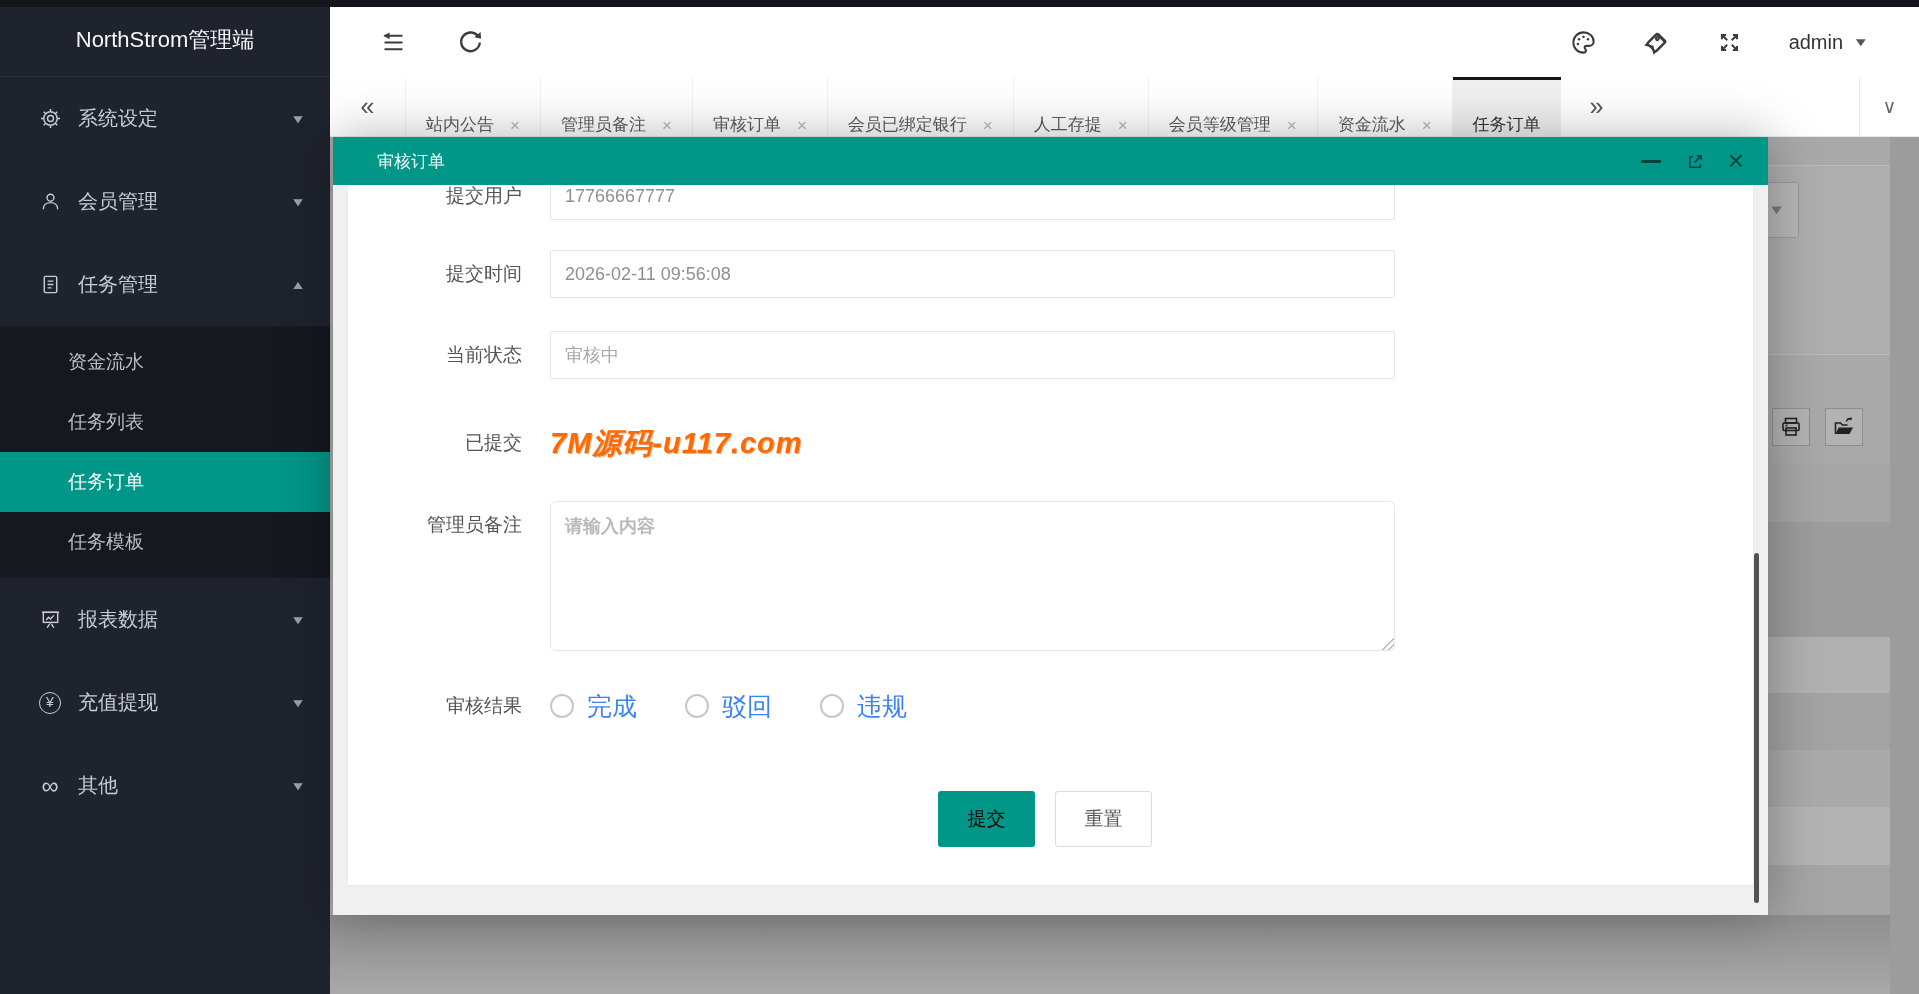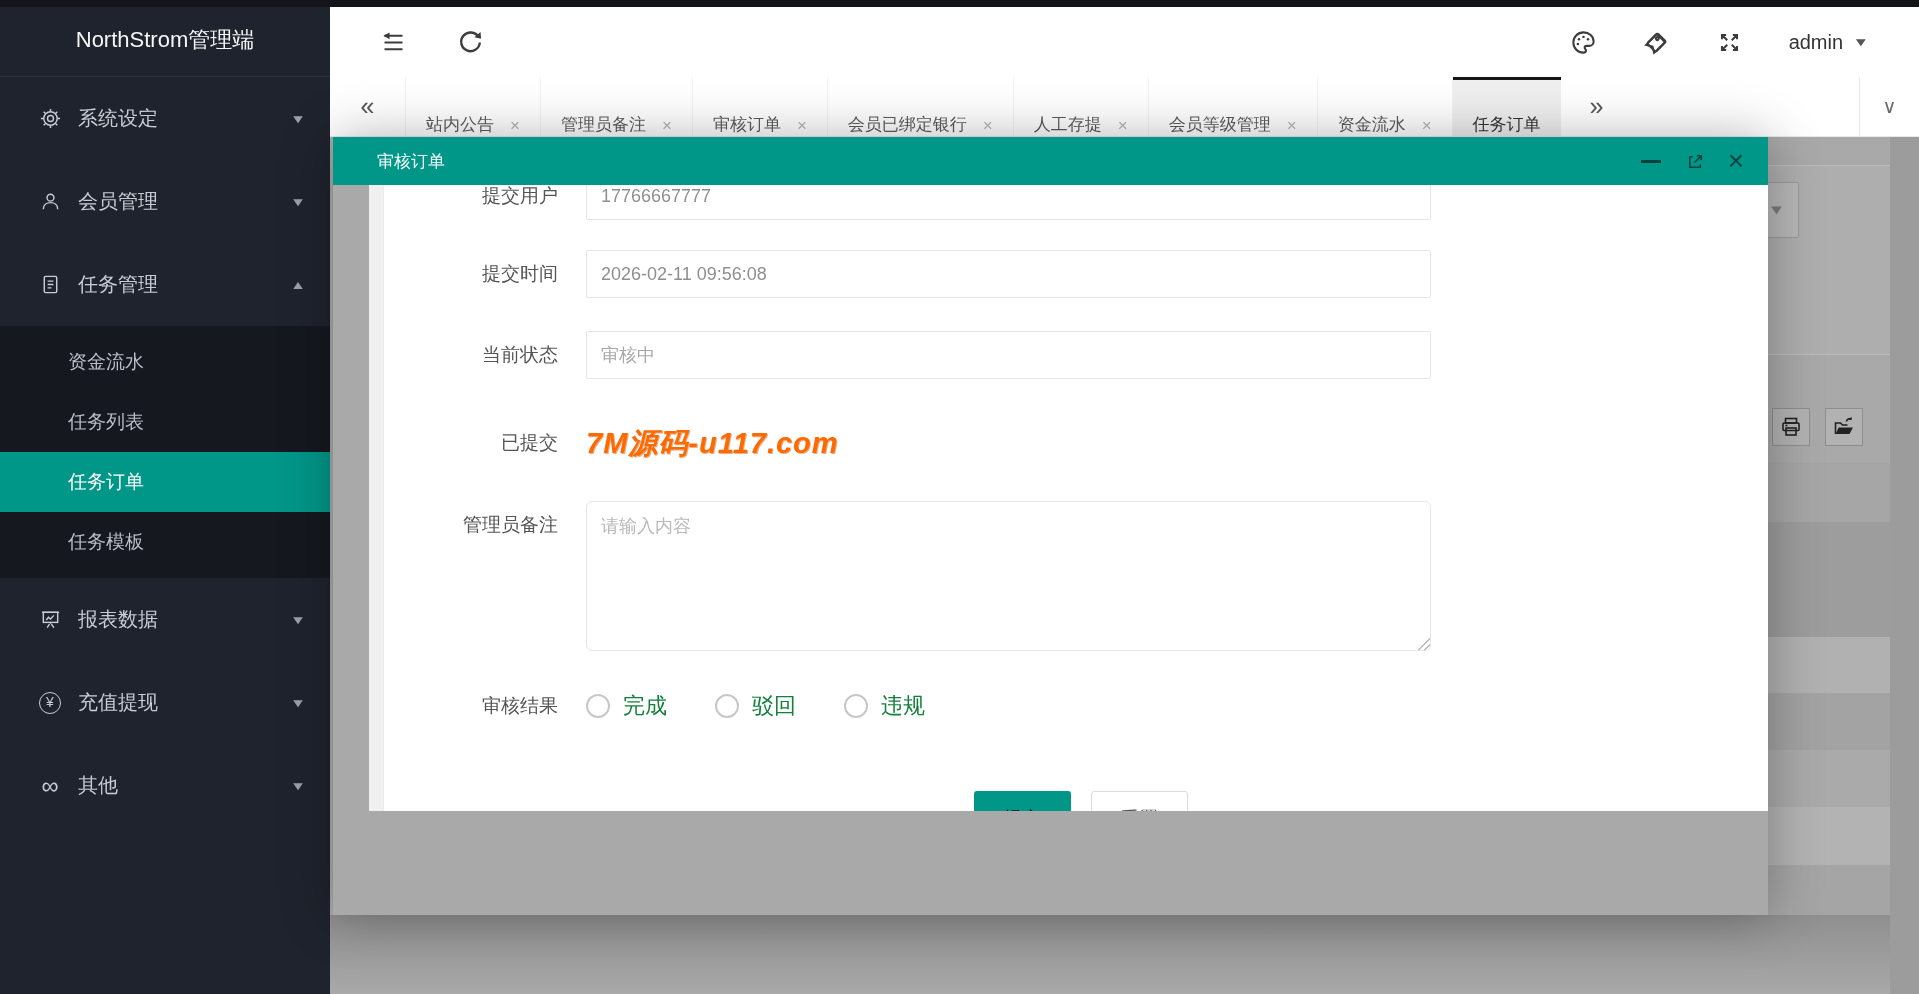--- a/index.html
+++ b/index.html
@@ -58,36 +58,36 @@
 
   
   .modal { position:absolute; left:333px; top:137px; width:1435px; height:778px; z-index:35; box-shadow:1px 1px 50px rgba(0,0,0,.3); }
   .mhead { height:48px; background:#009688; display:flex; align-items:center; }
   .mtitle { color:#ffffff; font-size:17px; padding-left:44px; }
   .mtools { margin-left:auto; display:flex; align-items:center; }
   .win-min { width:20px; height:3px; background:rgba(0,0,0,.55); margin-right:24px; cursor:pointer; }
   .win-max { margin-right:22px; cursor:pointer; }
   .win-max svg { stroke:rgba(0,0,0,.55); fill:none; stroke-width:1.8; }
   .win-close { color:rgba(0,0,0,.55); font-size:28px; line-height:26px; margin-right:24px; cursor:pointer; }
-  .mbody { position:relative; height:626px; background:#f0f0f0; overflow:hidden;margin-left:36px; }
+  .mbody { position:relative; height:730px; background:#f0f0f0; overflow:hidden; }
   .card { position:absolute; left:15px; top:0; width:1405px; height:700px; background:#ffffff; box-shadow:0 1px 2px rgba(0,0,0,.05); overflow:hidden; }
   .frow { position:absolute; left:0; width:100%; }
   .flabel { position:absolute; left:0; top:0; width:188px; height:48px; line-height:48px; text-align:right; padding-right:14px; color:#555; font-size:19px; }
   .fctl { position:absolute; left:202px; top:0; }
   .inp { width:845px; height:48px; border:1px solid #e6e6e6; border-radius:2px; padding:0 14px; font-size:18px; color:#8f8f8f; background:#fff; outline:none; font-family:inherit; }
   .inp.lighter { color:#a8a8a8; }
   .watermark { font-size:29px; font-weight:bold; font-style:italic; color:#ff6a00; letter-spacing:1px; line-height:48px; text-shadow:1px 1px 0 rgba(200,80,0,.45); }
-  .tarea { width:845px; height:150px; border:1px solid #e6e6e6; border-radius:6px; padding:12px 14px; font-size:18px; color:#737373; resize:none; outline:none; font-family:inherit; }
+  .tarea { width:845px; height:150px; border:1px solid #e6e6e6; border-radius:6px; padding:12px 14px; font-size:18px; color:#737373; resize:none; outline:none; font-family:inherit;font-weight:bold; }
   .tarea::placeholder { color:#b9b9b9; }
   .grip { position:absolute; left:1031px; top:134px; width:15px; height:15px; clip-path:polygon(100% 0,100% 100%,0 100%);
           background:repeating-linear-gradient(-45deg,transparent,transparent 3px,#bdbdbd 3px,#bdbdbd 4.5px); }
   .radios { display:flex; align-items:center; height:48px; }
   .rgroup { display:flex; align-items:center; margin-right:48px; cursor:pointer; }
   .rcircle { width:24px; height:24px; border:2px solid #c7c7c7; border-radius:50%; background:#fff; margin-right:13px; }
-  .rlabel { font-size:22px; color:#15803d; }
+  .rlabel { font-size:25px; color:#3b82f6; }
   .btn { position:absolute; top:606px; height:56px; width:97px; font-size:19px; border-radius:3px; cursor:pointer; font-family:inherit; }
   .btn-submit { left:590px; background:#009688; color:#000000; border:none; }
   .btn-reset { left:707px; background:#fff; color:#555; border:1px solid #dcdcdc; }
   .mscroll { position:absolute; left:1421px; top:368px; width:5px; height:350px; background:#525252; border-radius:3px; }
 </style>
 </head>
 <body>
 
 <div class="top-strip"></div>
 

